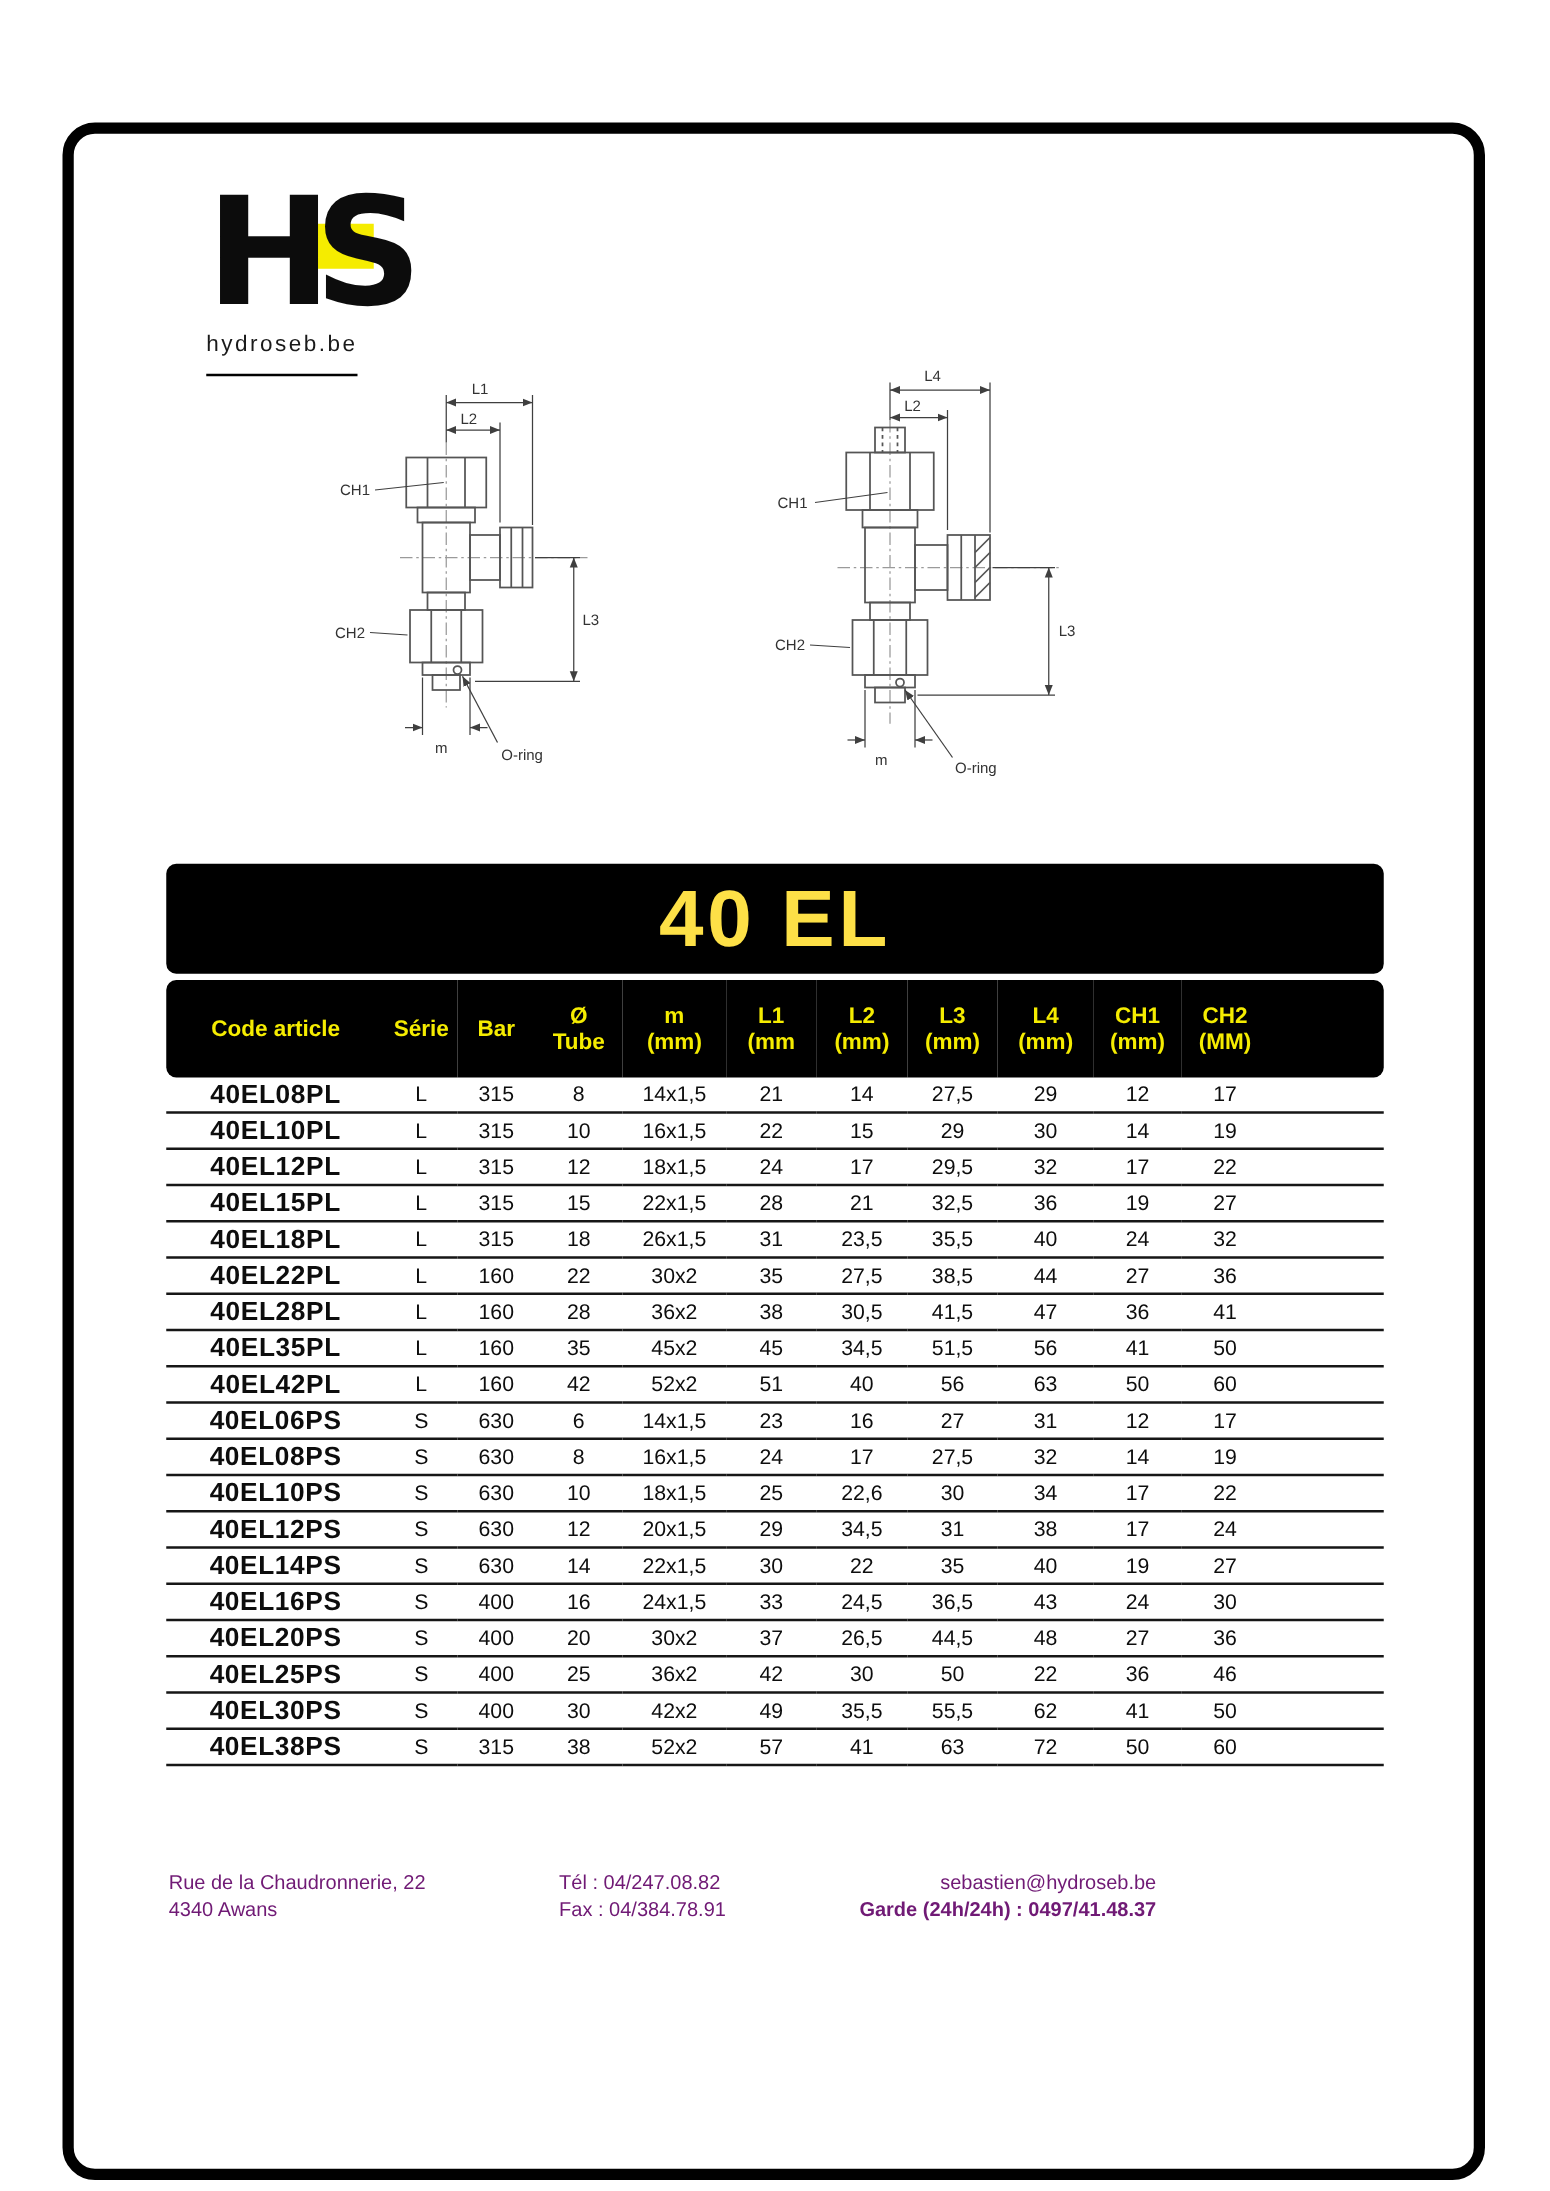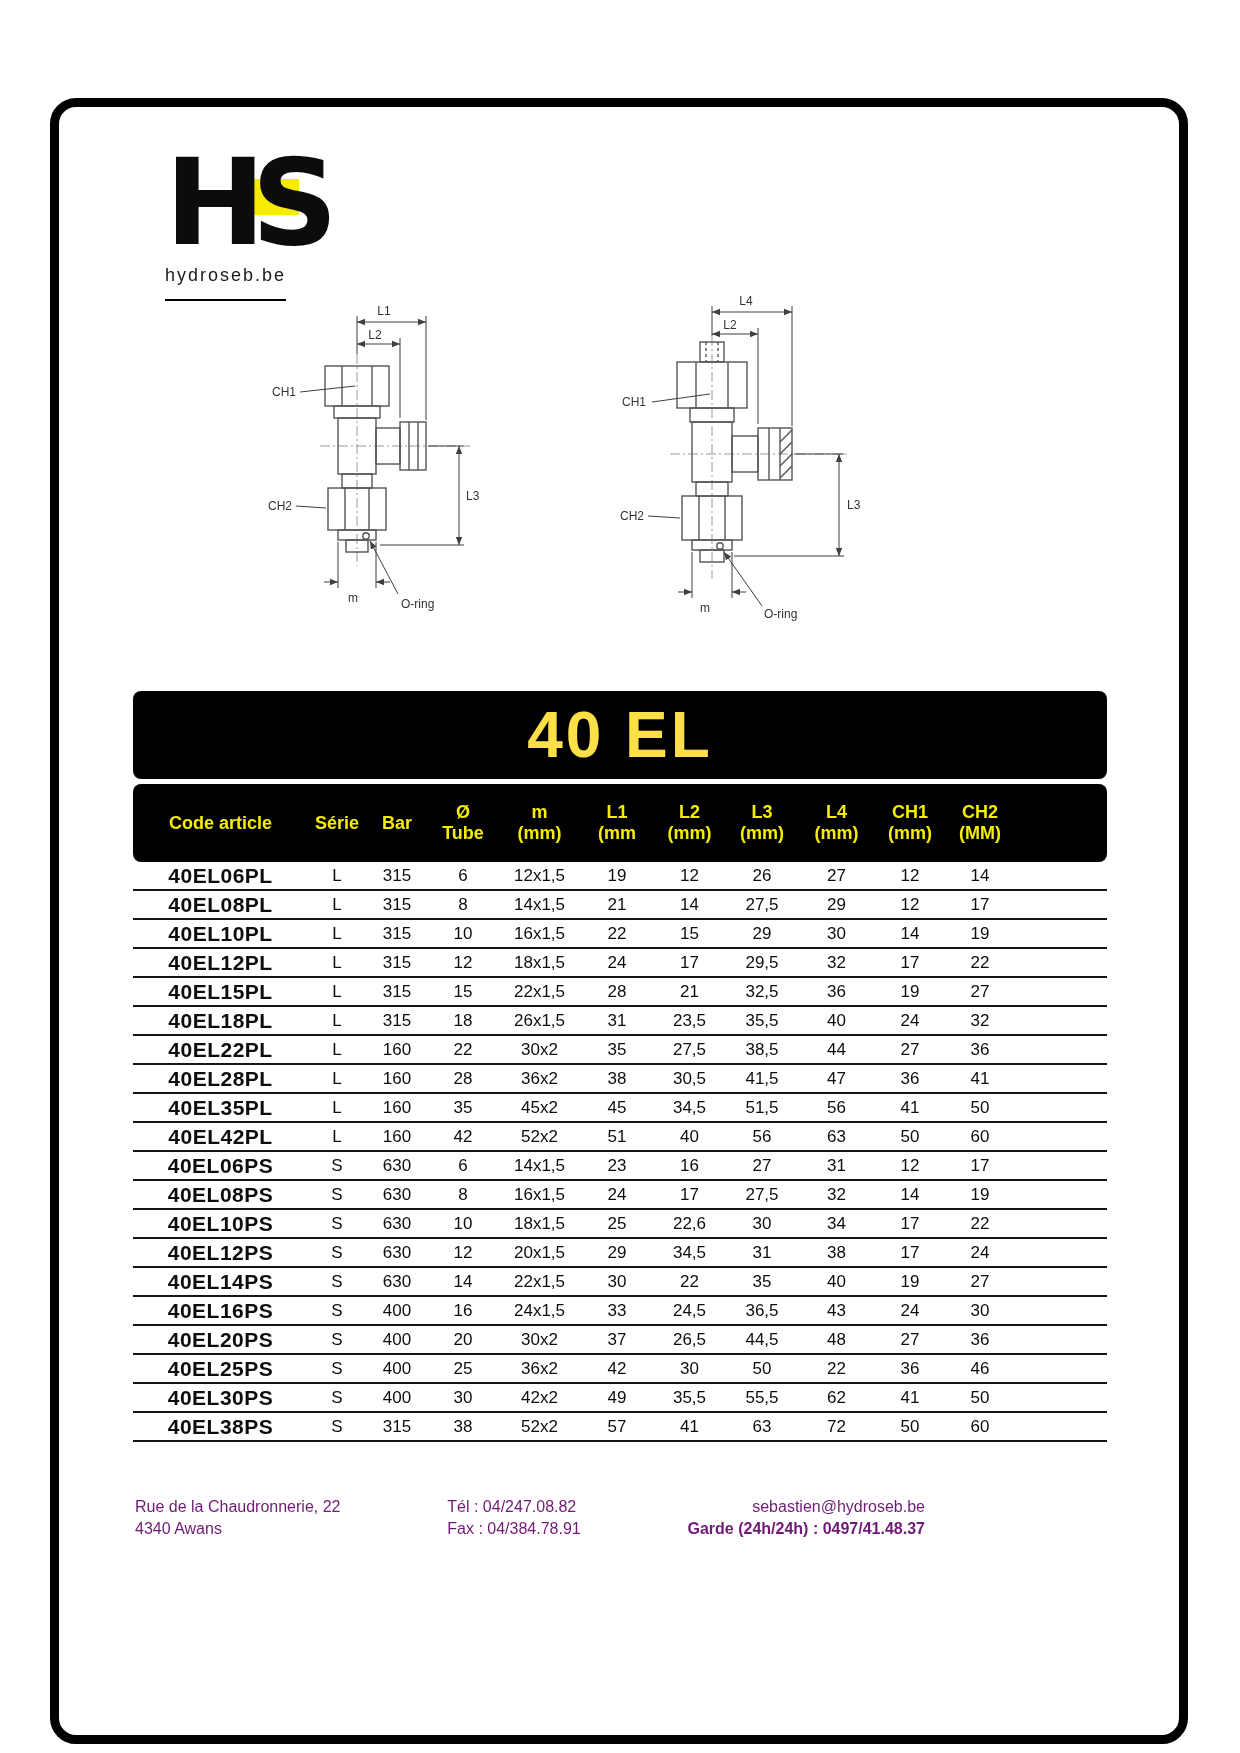--- a/index.html
+++ b/index.html
@@ -238,33 +238,20 @@
           <th>L4
 (mm)</th>
           <th>CH1
 (mm)</th>
           <th>CH2
 (MM)</th>
         </tr>
       </thead>
       <tbody>
           <tr>
-      <td class="code">40EL06PL</td>
-      <td>L</td>
-      <td>315</td>
-      <td>6</td>
-      <td>12x1,5</td>
-      <td>19</td>
-      <td>12</td>
-      <td>26</td>
-      <td>27</td>
-      <td>12</td>
-      <td>14</td>
-    </tr>
-          <tr>
       <td class="code">40EL08PL</td>
       <td>L</td>
       <td>315</td>
       <td>8</td>
       <td>14x1,5</td>
       <td>21</td>
       <td>14</td>
       <td>27,5</td>
       <td>29</td>
       <td>12</td>

